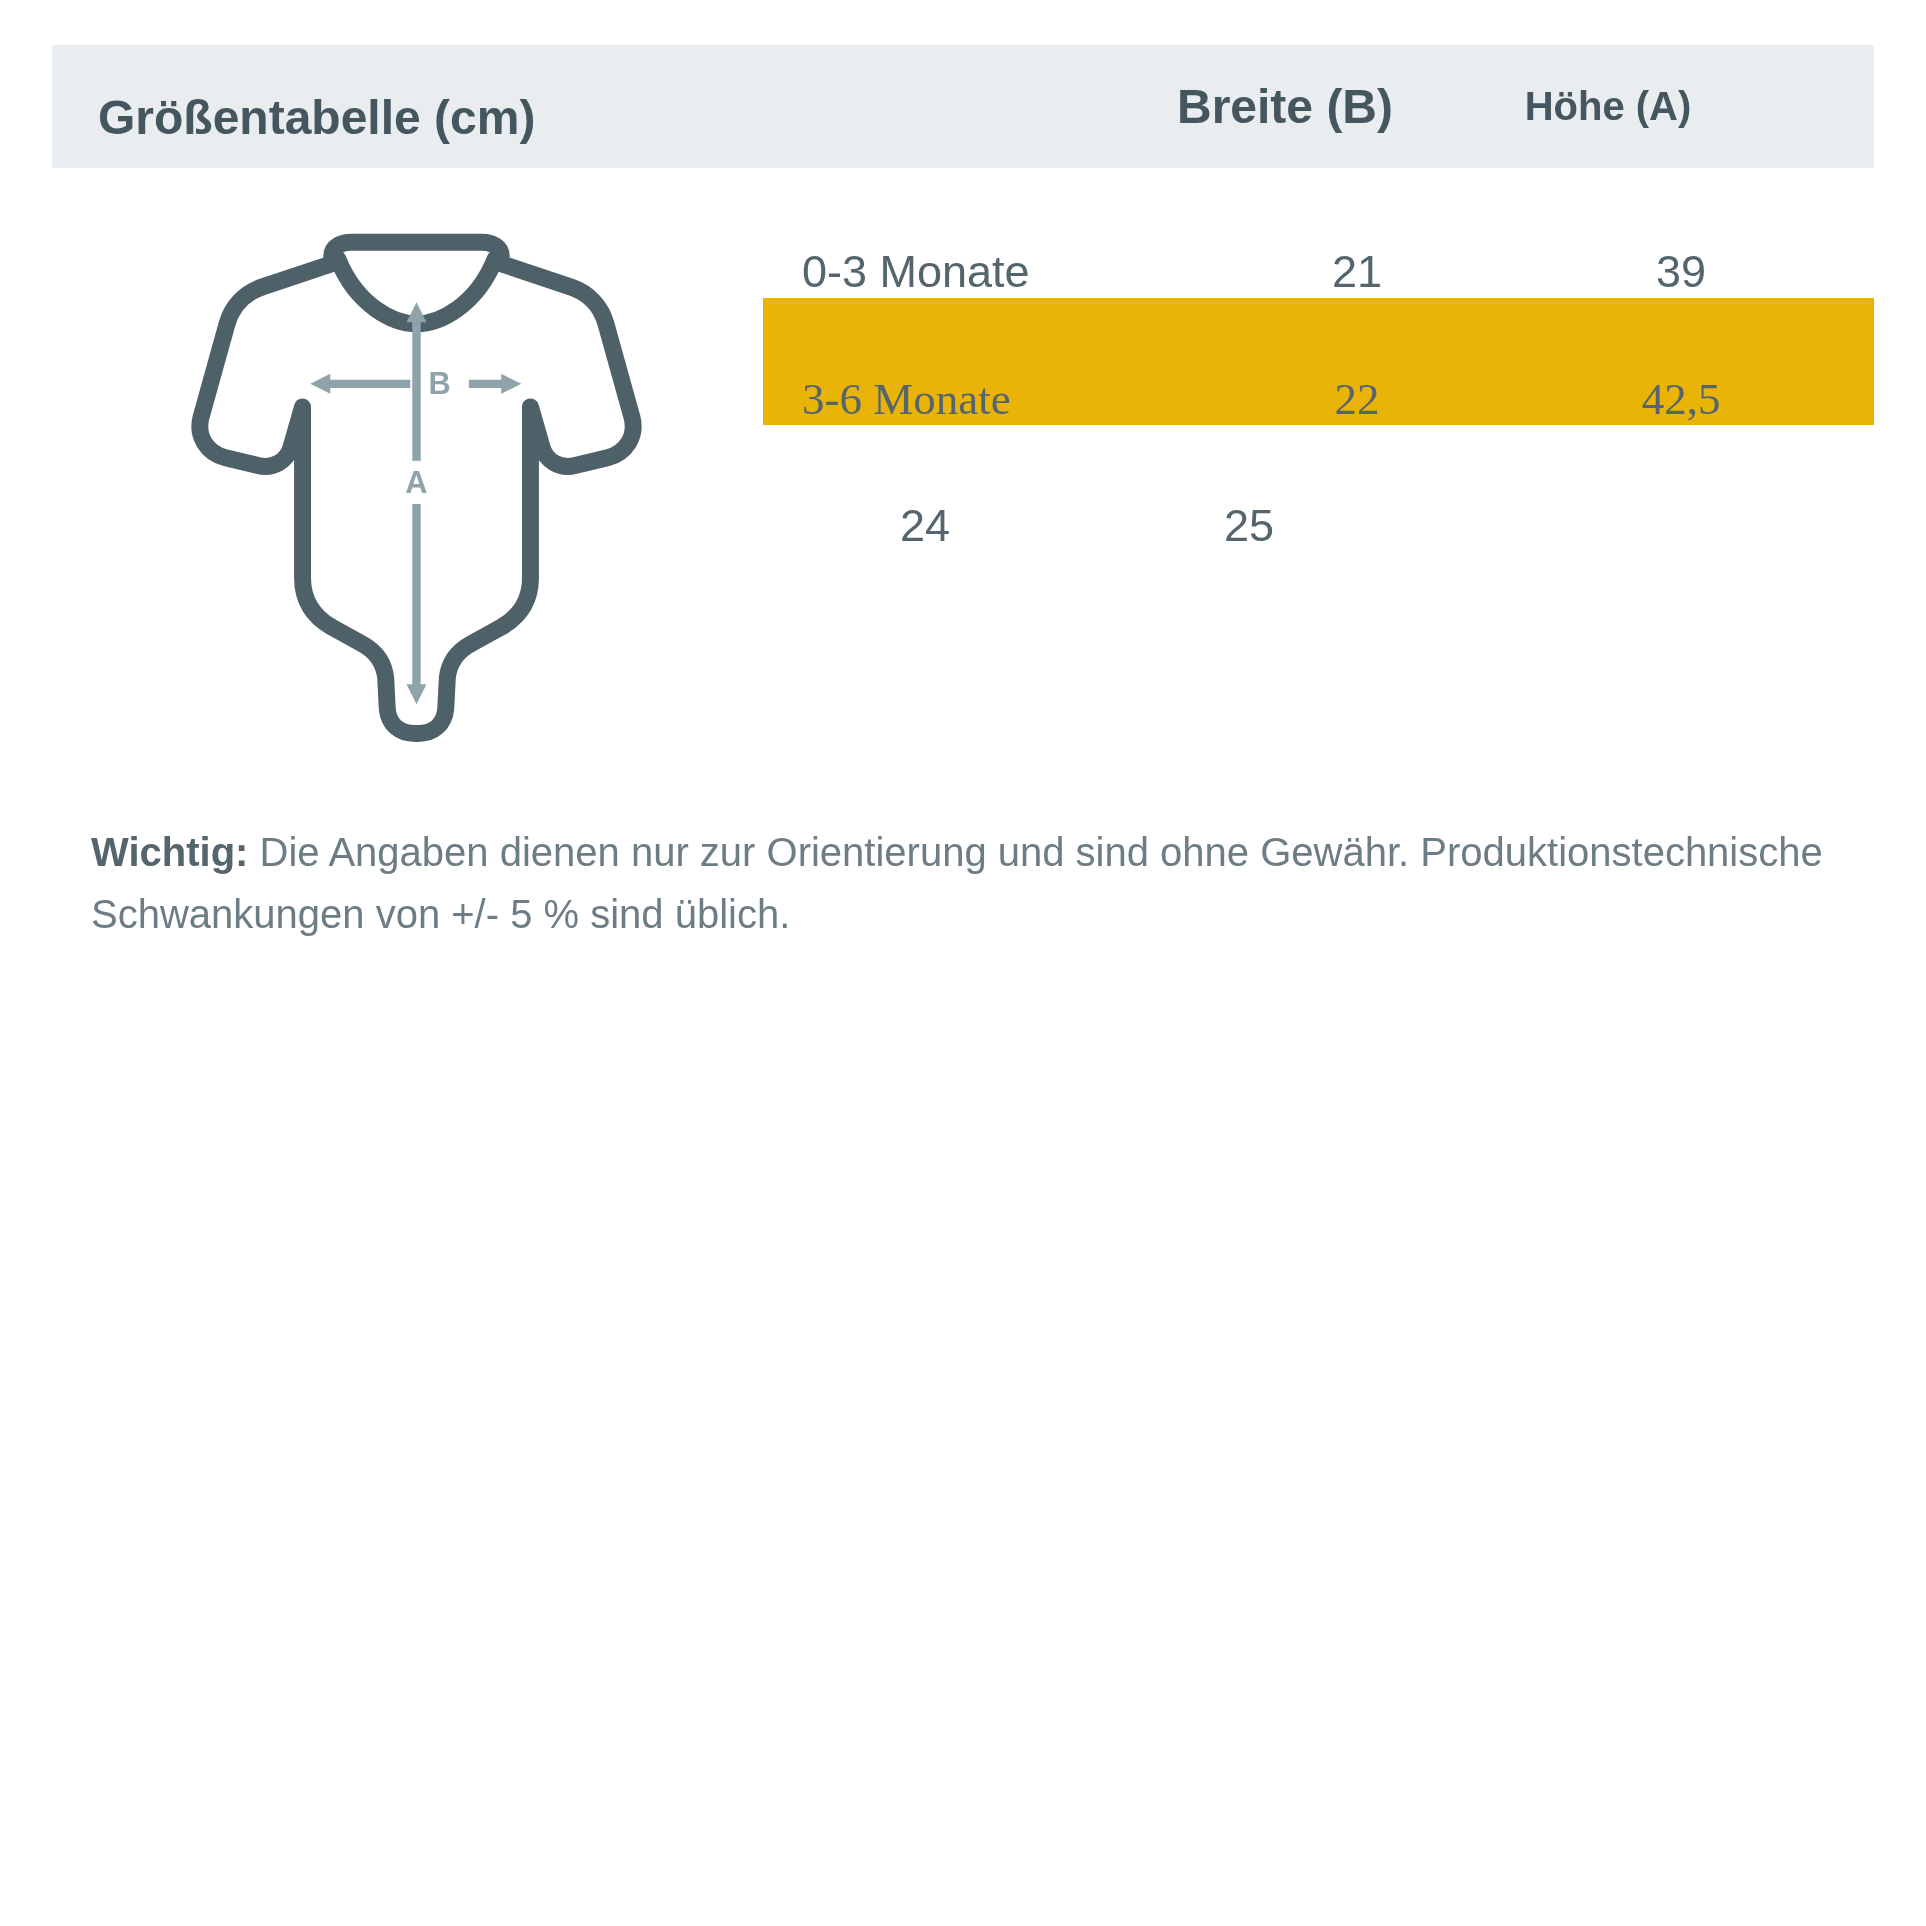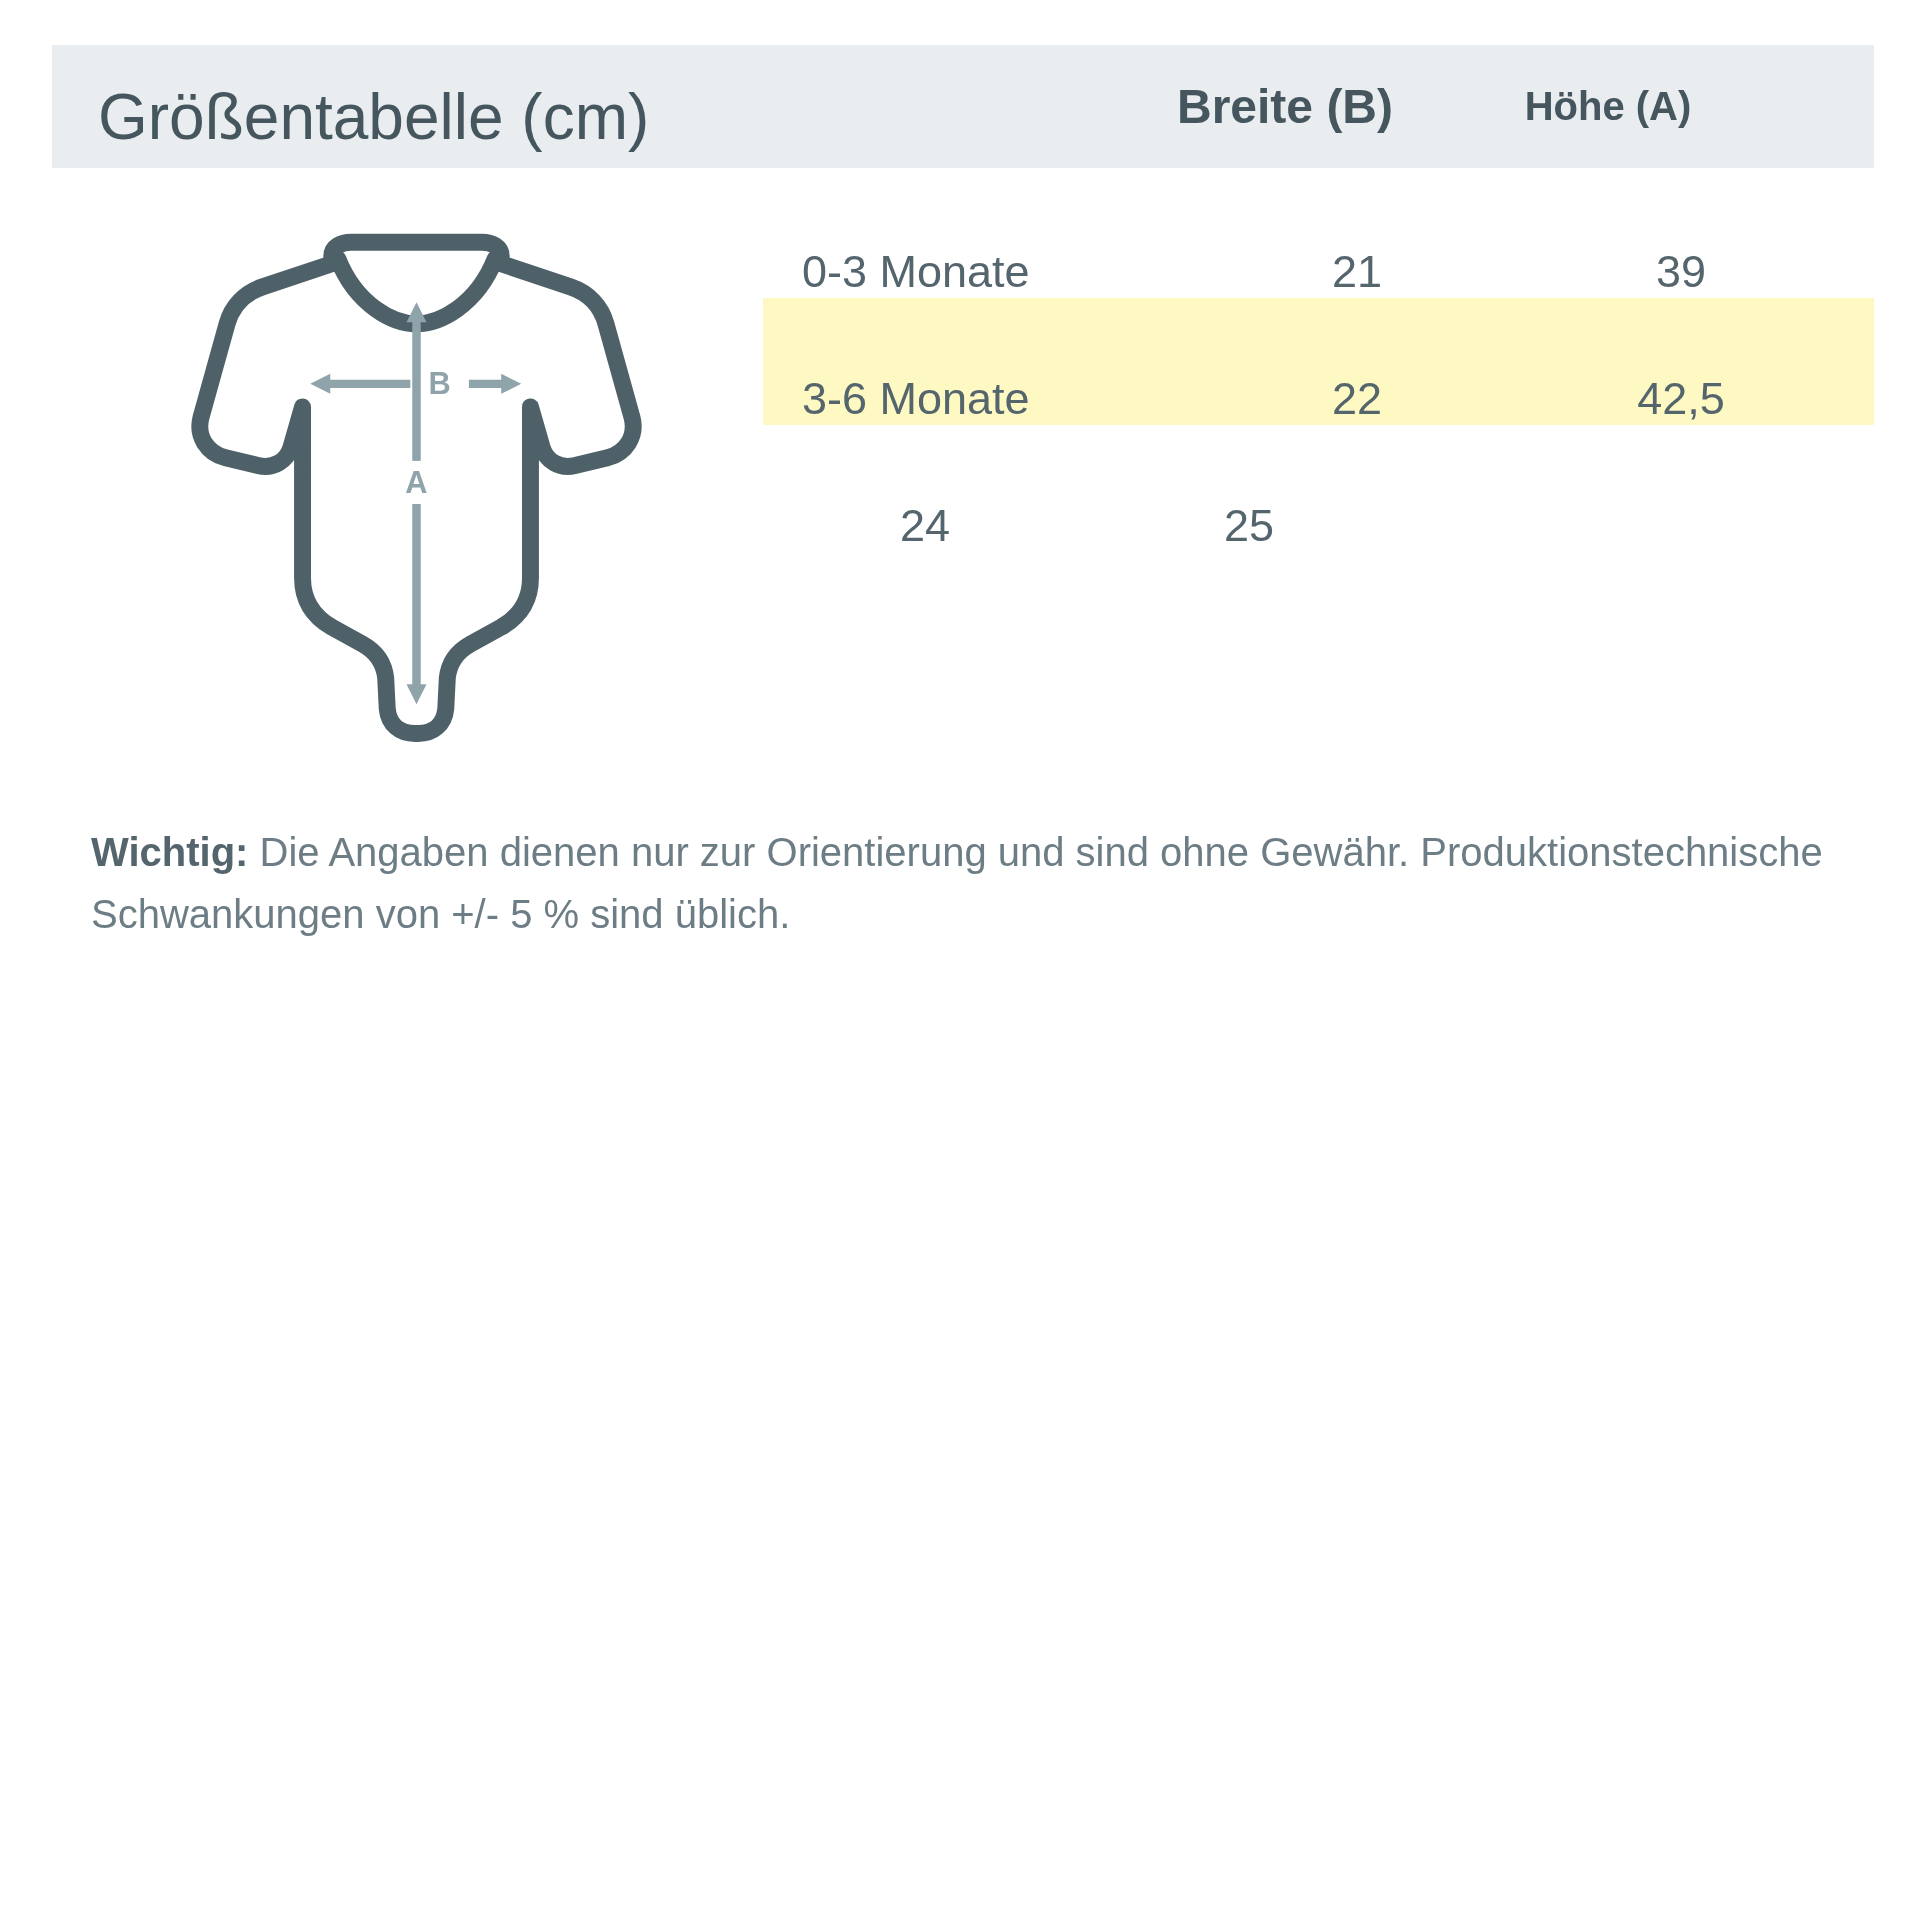--- a/index.html
+++ b/index.html
@@ -32,22 +32,22 @@
     background: #e9edef;
     box-sizing: border-box;
   }
   .header-title {
     position: absolute;
     left: 46px;
     top: 0;
     height: 144px;
     display: flex;
     align-items: center;
-    font-size: 64px;
-    font-weight: normal;
+    font-size: 48px;
+    font-weight: bold;
     color: #46565e;
     letter-spacing: 0px;
     white-space: nowrap;
   }
   .header-col-b {
     position: absolute;
     left: 1079px;
     top: 0;
     width: 308px;
     height: 123px;
@@ -82,21 +82,22 @@
     width: 1111px;
   }
   .row {
     position: relative;
     height: 127px;
     display: flex;
     align-items: flex-end;
     box-sizing: border-box;
   }
   .row.alt {
-    background: #fef9c3;
+    background: #eab308;
+    font-family: Liberation Serif, serif;
   }
   .cell-size {
     width: 432px;
     padding-left: 39px;
     box-sizing: border-box;
     font-size: 45px;
     color: #55656d;
     white-space: nowrap;
   }
   .cell-num {

